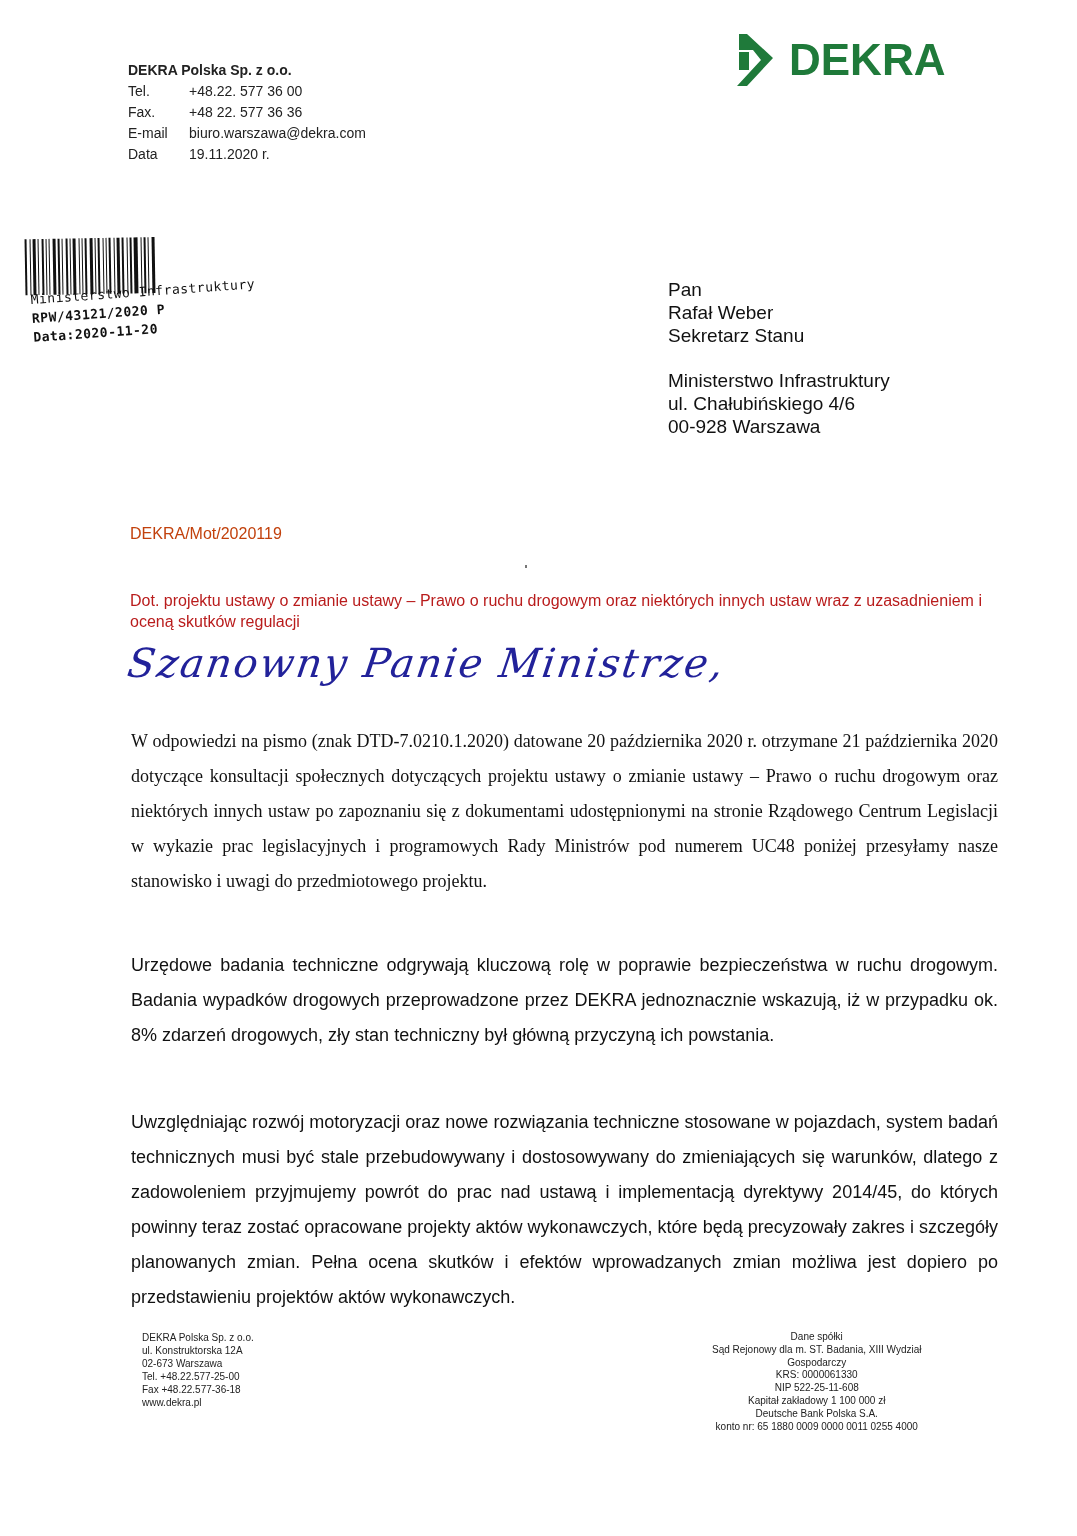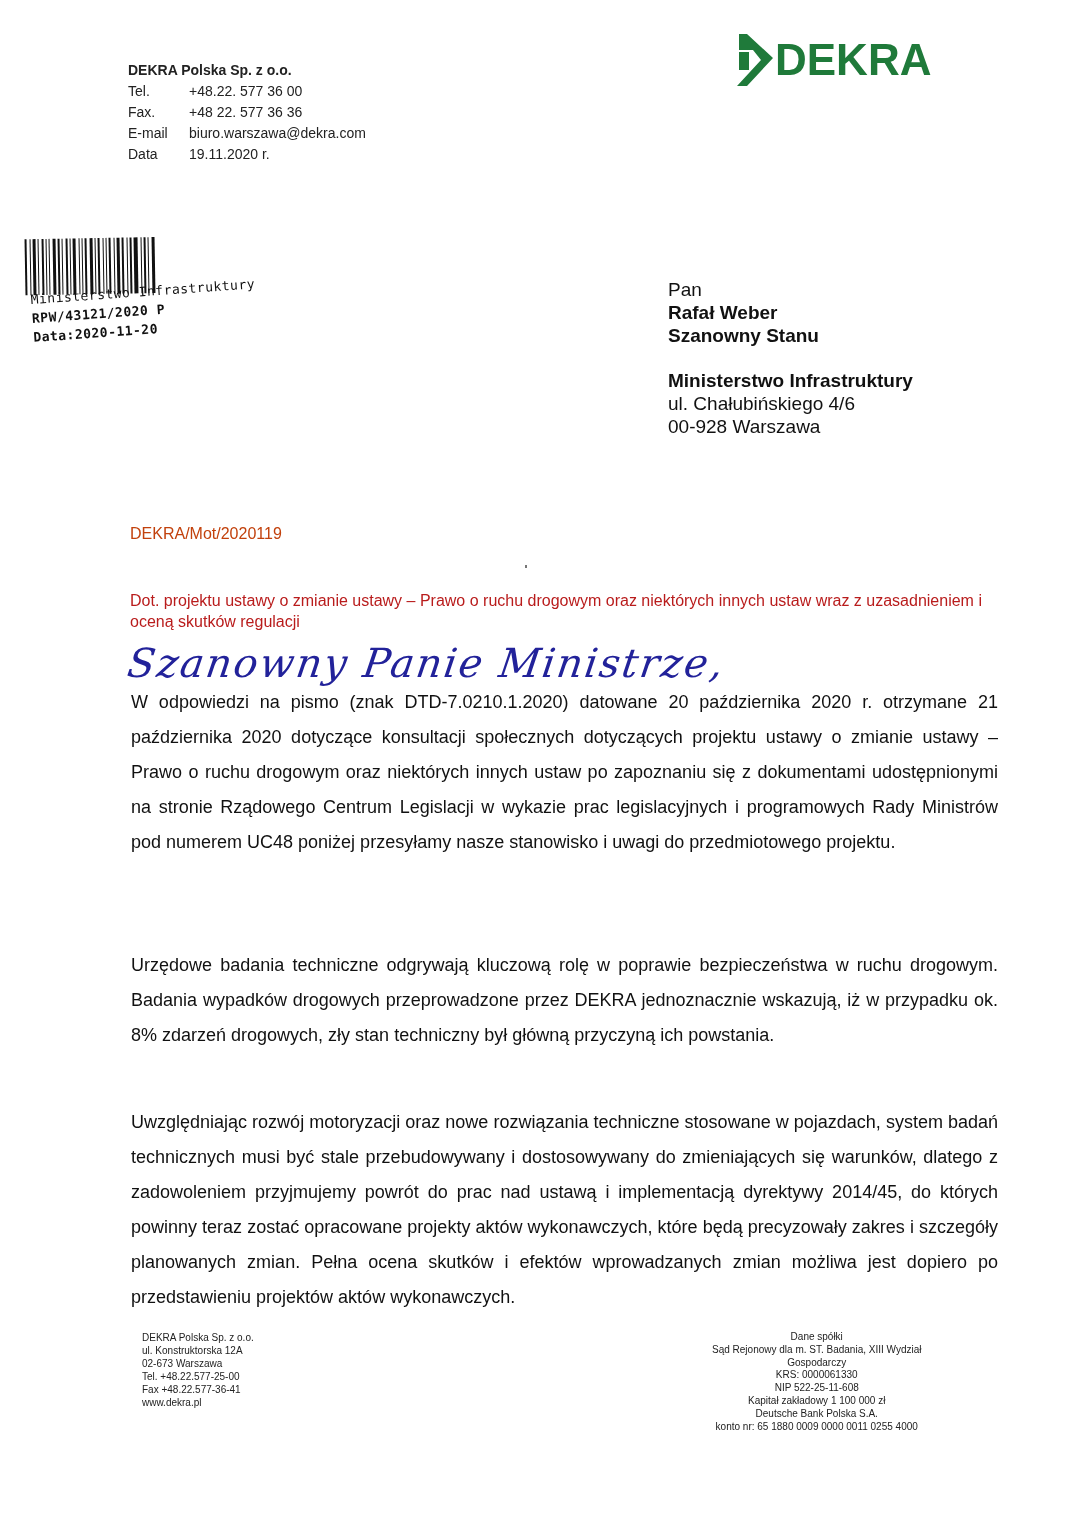--- a/index.html
+++ b/index.html
@@ -10,49 +10,49 @@
     
     .sender { left: 128px; top: 60px; font-size: 14px; line-height: 21px; color: #222; }
     .sender .company { font-weight: bold; font-size: 14px; }
     .sender .row { display: flex; }
     .sender .row .lbl { width: 61px; }
 
     
     .logo { left: 733px; top: 32px; display: flex; align-items: center; }
     .logo svg { display: block; }
     .logo .word { font-family: "Liberation Sans", sans-serif; font-weight: bold;
-                  font-size: 44px; color: #1f7a3a; letter-spacing: 0px; line-height: 1; }
+                  font-size: 44px; color: #1f7a3a; letter-spacing: 0px; margin-left: 14px; line-height: 1; }
 
     
     .barcode { left: 25px; top: 238px; width: 148px; height: 56px; display: flex; align-items: stretch; transform: rotate(-1deg); }
     .barcode span { display: block; background: #111; margin-right: 2px; }
     .stamp { left: 30px; top: 290px; font-family: "DejaVu Sans Mono", monospace; font-size: 13px;
              line-height: 19px; color: #111; transform: rotate(-4deg); transform-origin: left top; }
     .stamp .l1 { letter-spacing: 0.5px; }
     .stamp .l2, .stamp .l3 { font-weight: bold; letter-spacing: 0.5px; }
 
     
     .recipient { left: 668px; top: 278px; font-size: 19px; line-height: 23px; color: #111; }
-    .recipient .bold { font-weight: bold; }
+    .recipient .bold { font-weight: normal; }
     .recipient .gap { height: 22px; }
 
     
     .ref { left: 130px; top: 525px; font-size: 16px; color: #c2410c; }
     .dot-mark { left: 525px; top: 565px; width: 2px; height: 3px; background: #777; }
 
     
     .subject { left: 130px; top: 590px; width: 860px; font-size: 16px; line-height: 21px; color: #b91c1c; }
 
     
     .greeting { left: 128px; top: 640px; font-family: "DejaVu Serif", serif; font-style: italic;
                 font-size: 40px; color: #22229a; letter-spacing: 2px; transform: skewX(-8deg); }
 
     
     .para { left: 131px; width: 867px; font-size: 18px; line-height: 35px; text-align: justify; color: #111; }
-    .p1 { top: 685px; }
+    .p1 { top: 724px; font-family: Liberation Serif, serif; }
     .p2 { top: 948px; }
     .p3 { top: 1105px; }
 
     
     .foot-left { left: 142px; top: 1331px; font-size: 10px; line-height: 13px; color: #222; }
     .foot-right { left: 712px; top: 1331px; font-size: 10px; line-height: 12.8px; color: #222; text-align: center; }
   </style>
 </head>
 <body>
 
@@ -120,21 +120,21 @@
   </div>
 <div class="abs stamp">
   <div class="l1">Ministerstwo Infrastruktury</div>
   <div class="l2">RPW/43121/2020 P</div>
   <div class="l3">Data:2020-11-20</div>
 </div>
 
 <div class="abs recipient">
   <div>Pan</div>
   <div class="bold">Rafał Weber</div>
-  <div class="bold">Szanowny Stanu</div>
+  <div class="bold">Sekretarz Stanu</div>
   <div class="gap"></div>
   <div class="bold">Ministerstwo Infrastruktury</div>
   <div>ul. Chałubińskiego 4/6</div>
   <div>00-928 Warszawa</div>
 </div>
 
 <div class="abs ref">DEKRA/Mot/2020119</div>
 <div class="abs dot-mark"></div>
 
 <div class="abs subject">Dot. projektu ustawy o zmianie ustawy – Prawo o ruchu drogowym oraz niektórych innych ustaw wraz z uzasadnieniem i oceną skutków regulacji</div>
@@ -143,21 +143,21 @@
 
 <div class="abs para p1">W odpowiedzi na pismo (znak DTD-7.0210.1.2020) datowane 20 października 2020 r. otrzymane 21 października 2020  dotyczące konsultacji społecznych dotyczących projektu ustawy o zmianie ustawy – Prawo o ruchu drogowym oraz niektórych innych ustaw po zapoznaniu się z dokumentami udostępnionymi na stronie Rządowego Centrum Legislacji w wykazie prac legislacyjnych i programowych Rady Ministrów pod numerem UC48  poniżej przesyłamy nasze stanowisko i uwagi do przedmiotowego projektu.</div>
 <div class="abs para p2">Urzędowe badania techniczne odgrywają kluczową rolę w poprawie bezpieczeństwa w ruchu drogowym. Badania wypadków drogowych przeprowadzone przez DEKRA jednoznacznie wskazują, iż w przypadku ok. 8% zdarzeń drogowych, zły stan techniczny był główną przyczyną ich powstania.</div>
 <div class="abs para p3">Uwzględniając rozwój motoryzacji oraz nowe rozwiązania techniczne stosowane w pojazdach, system badań technicznych musi być stale przebudowywany i dostosowywany do zmieniających się warunków, dlatego z zadowoleniem przyjmujemy powrót do prac nad ustawą i implementacją dyrektywy 2014/45, do których powinny teraz zostać opracowane projekty aktów wykonawczych, które będą precyzowały zakres i szczegóły planowanych zmian. Pełna ocena skutków i efektów wprowadzanych zmian możliwa jest dopiero po przedstawieniu projektów aktów wykonawczych.</div>
 
 <div class="abs foot-left">
   <div>DEKRA Polska Sp. z o.o.</div>
   <div>ul. Konstruktorska 12A</div>
   <div>02-673  Warszawa</div>
   <div>Tel. +48.22.577-25-00</div>
-  <div>Fax +48.22.577-36-41</div>
+  <div>Fax +48.22.577-36-18</div>
   <div>www.dekra.pl</div>
 </div>
 <div class="abs foot-right">
   <div>Dane spółki</div>
   <div>Sąd Rejonowy dla m. ST. Badania, XIII Wydział</div>
   <div>Gospodarczy</div>
   <div>KRS: 0000061330</div>
   <div>NIP 522-25-11-608</div>
   <div>Kapitał zakładowy 1 100 000 zł</div>
   <div>Deutsche Bank Polska S.A.</div>

